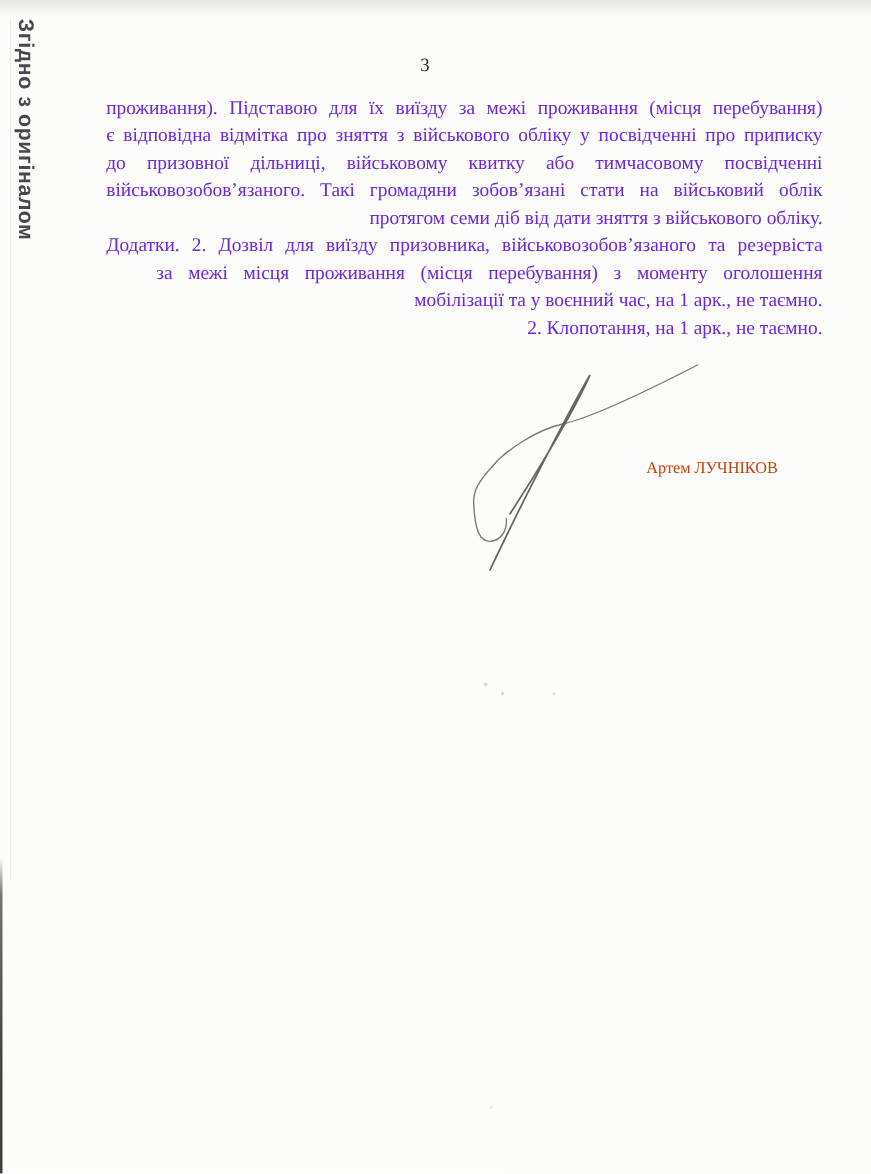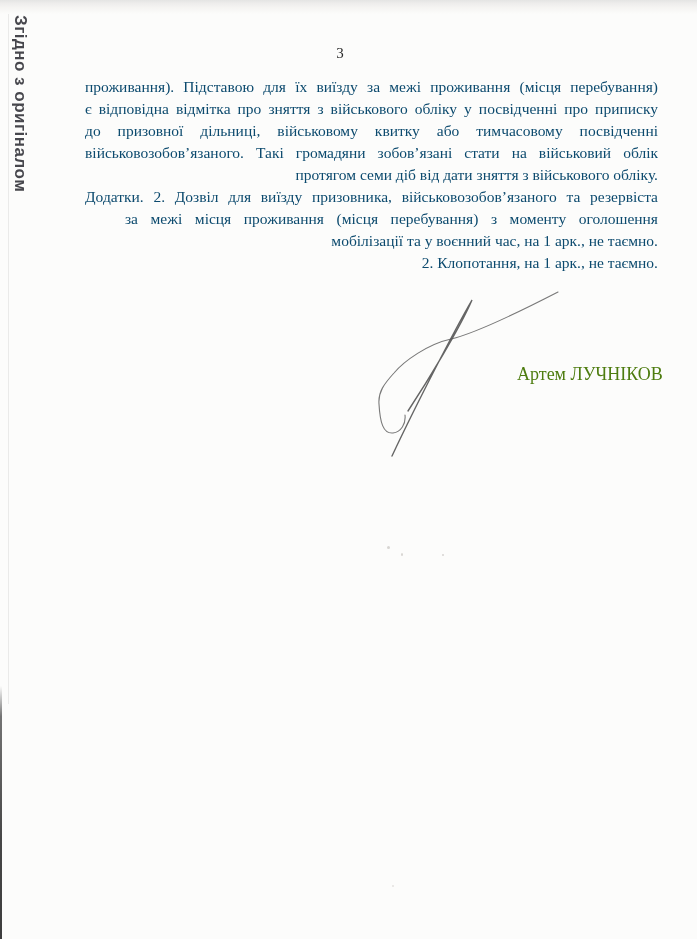--- a/index.html
+++ b/index.html
@@ -28,31 +28,31 @@
     writing-mode:vertical-rl;text-orientation:mixed;
     font-family:"Liberation Sans","DejaVu Sans",sans-serif;
     font-weight:700;font-size:17px;letter-spacing:0.5px;
     color:#47474d;
     white-space:nowrap;
   }
   .page-number{
     position:absolute;left:330px;top:45px;width:20px;
     font-size:15px;text-align:center;color:#2a2a2a;
   }
-  .text-col{position:absolute;left:85px;width:573px;font-size:15.5px;line-height:22px;color:#0c4a6e;}
+  .text-col{position:absolute;left:85px;width:573px;font-size:15.5px;line-height:22px;color:#6d28d9;}
   .para{top:76px;}
   .attachments{top:186px;}
   .jline{text-align:justify;text-align-last:justify;}
   .nline{text-align:right;}
   .indent1{margin-left:40px;}
   .indent2{margin-left:49px;}
   .sigblock{top:324px;width:340px;}
   .signatory-name{
     position:absolute;left:517px;top:364px;width:160px;
-    font-size:18px;line-height:20px;color:#4d7c0f;white-space:nowrap;
+    font-size:13px;line-height:20px;color:#c2410c;white-space:nowrap;
   }
   .signature-svg{position:absolute;left:355px;top:282px;width:215px;height:180px;}
   .speck{position:absolute;border-radius:50%;background:#d7d5d2;}
   .speck.s1{left:387px;top:546px;width:3px;height:3px;}
   .speck.s2{left:401px;top:553px;width:2px;height:3px;}
   .speck.s3{left:442px;top:554px;width:2px;height:2px;}
   .speck.s4{left:392px;top:885px;width:2px;height:2px;background:#e4e2df;}
 </style>
 </head>
 <body>

